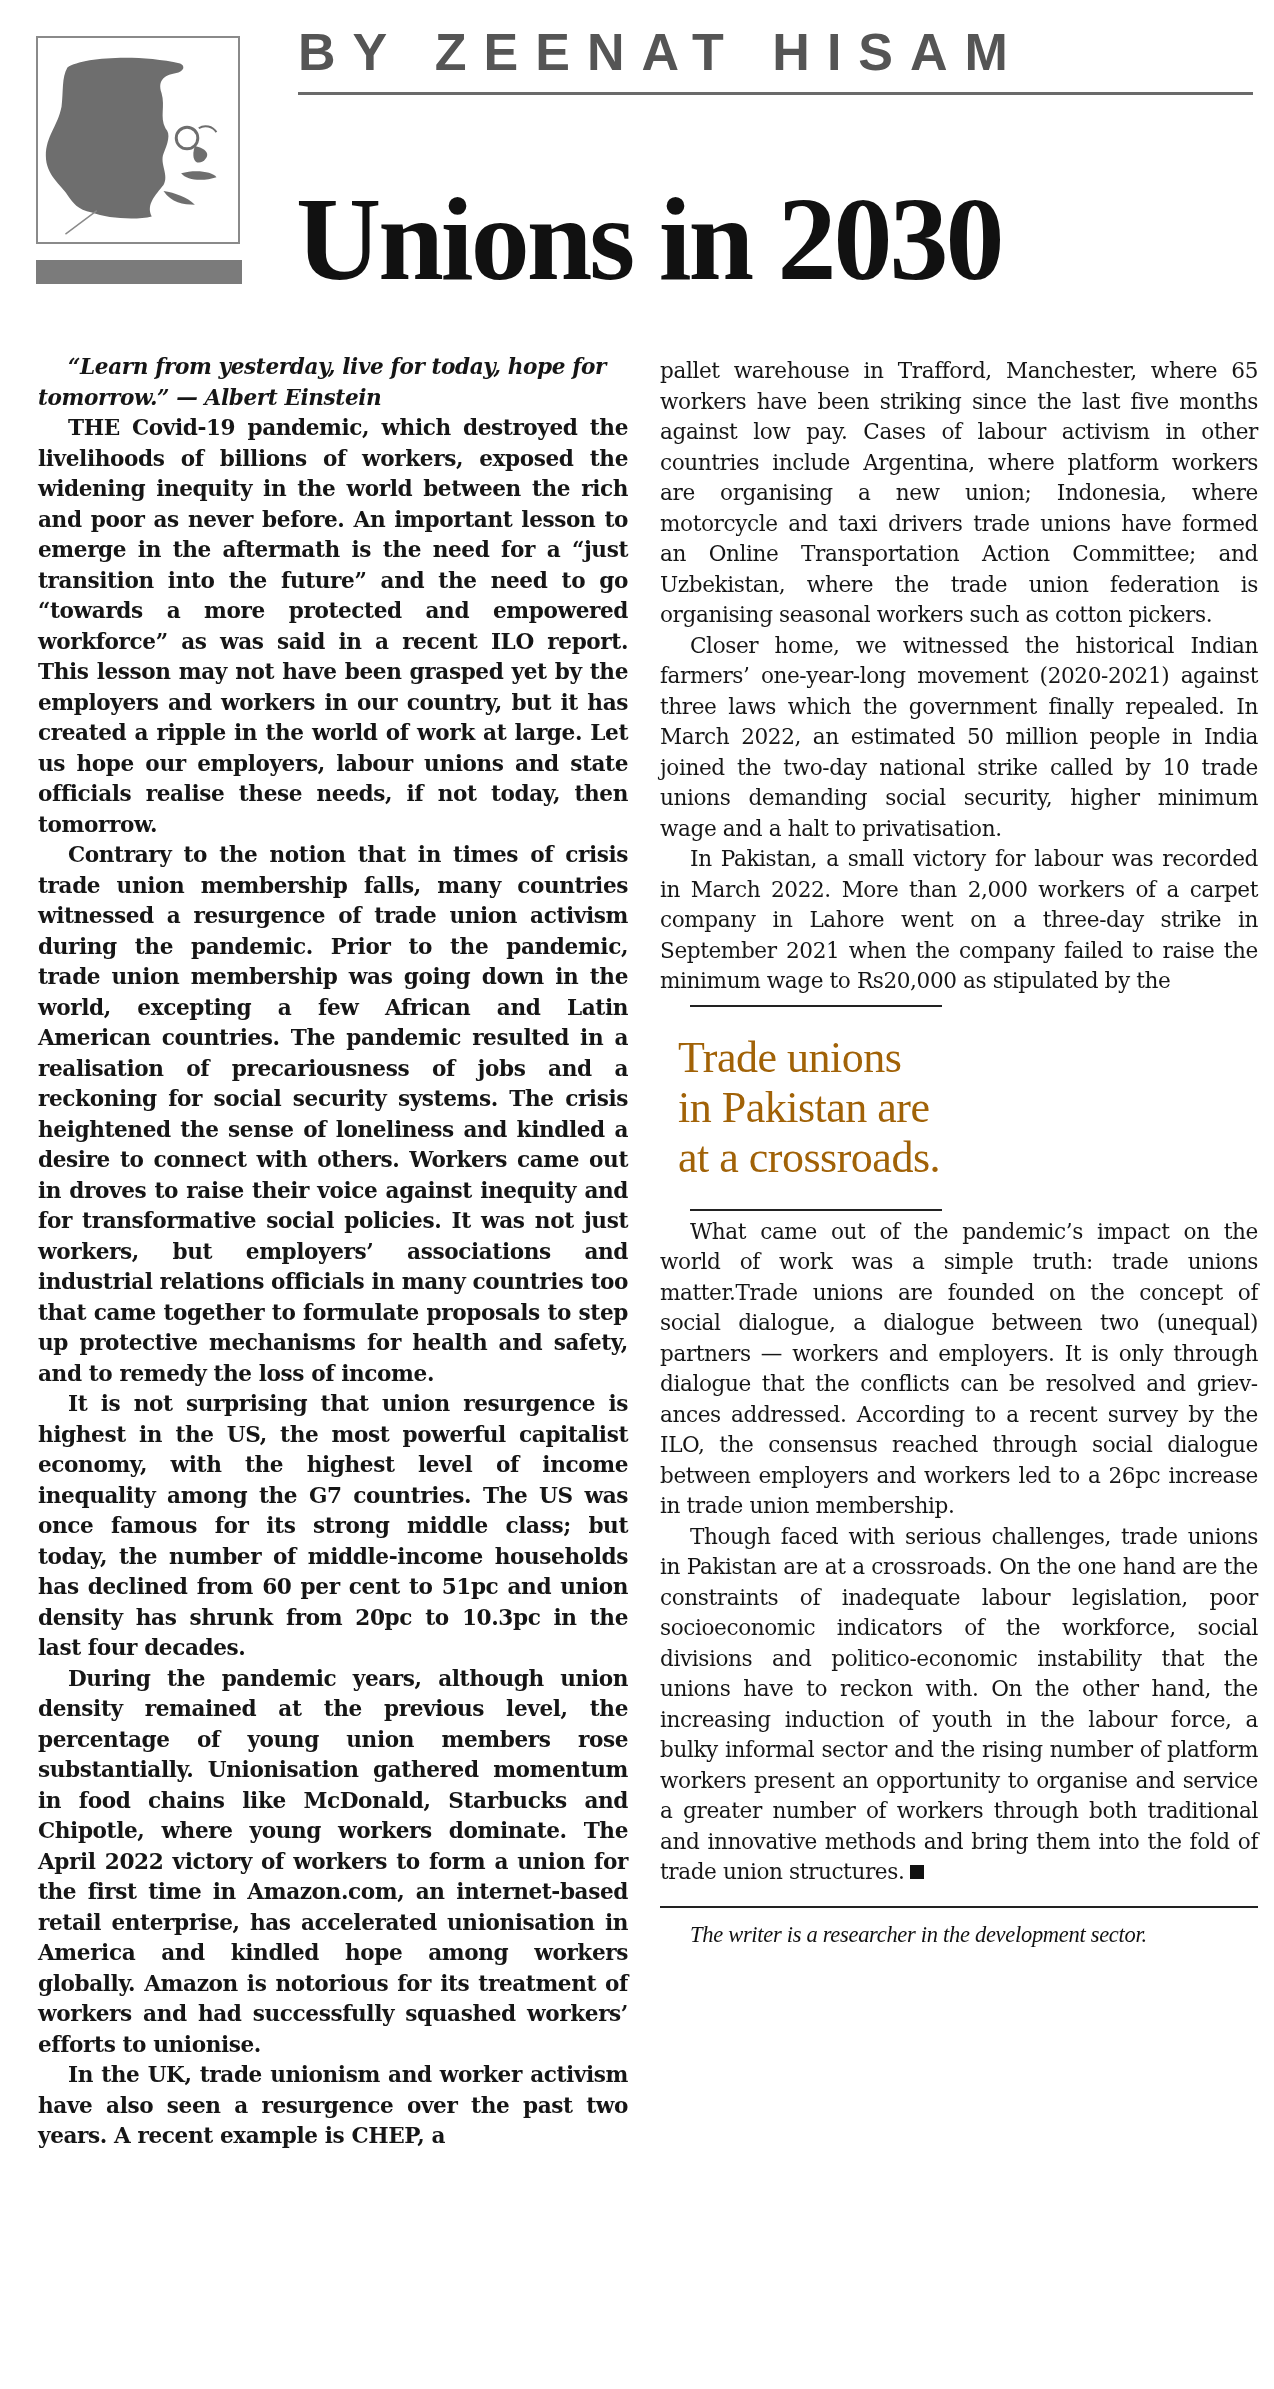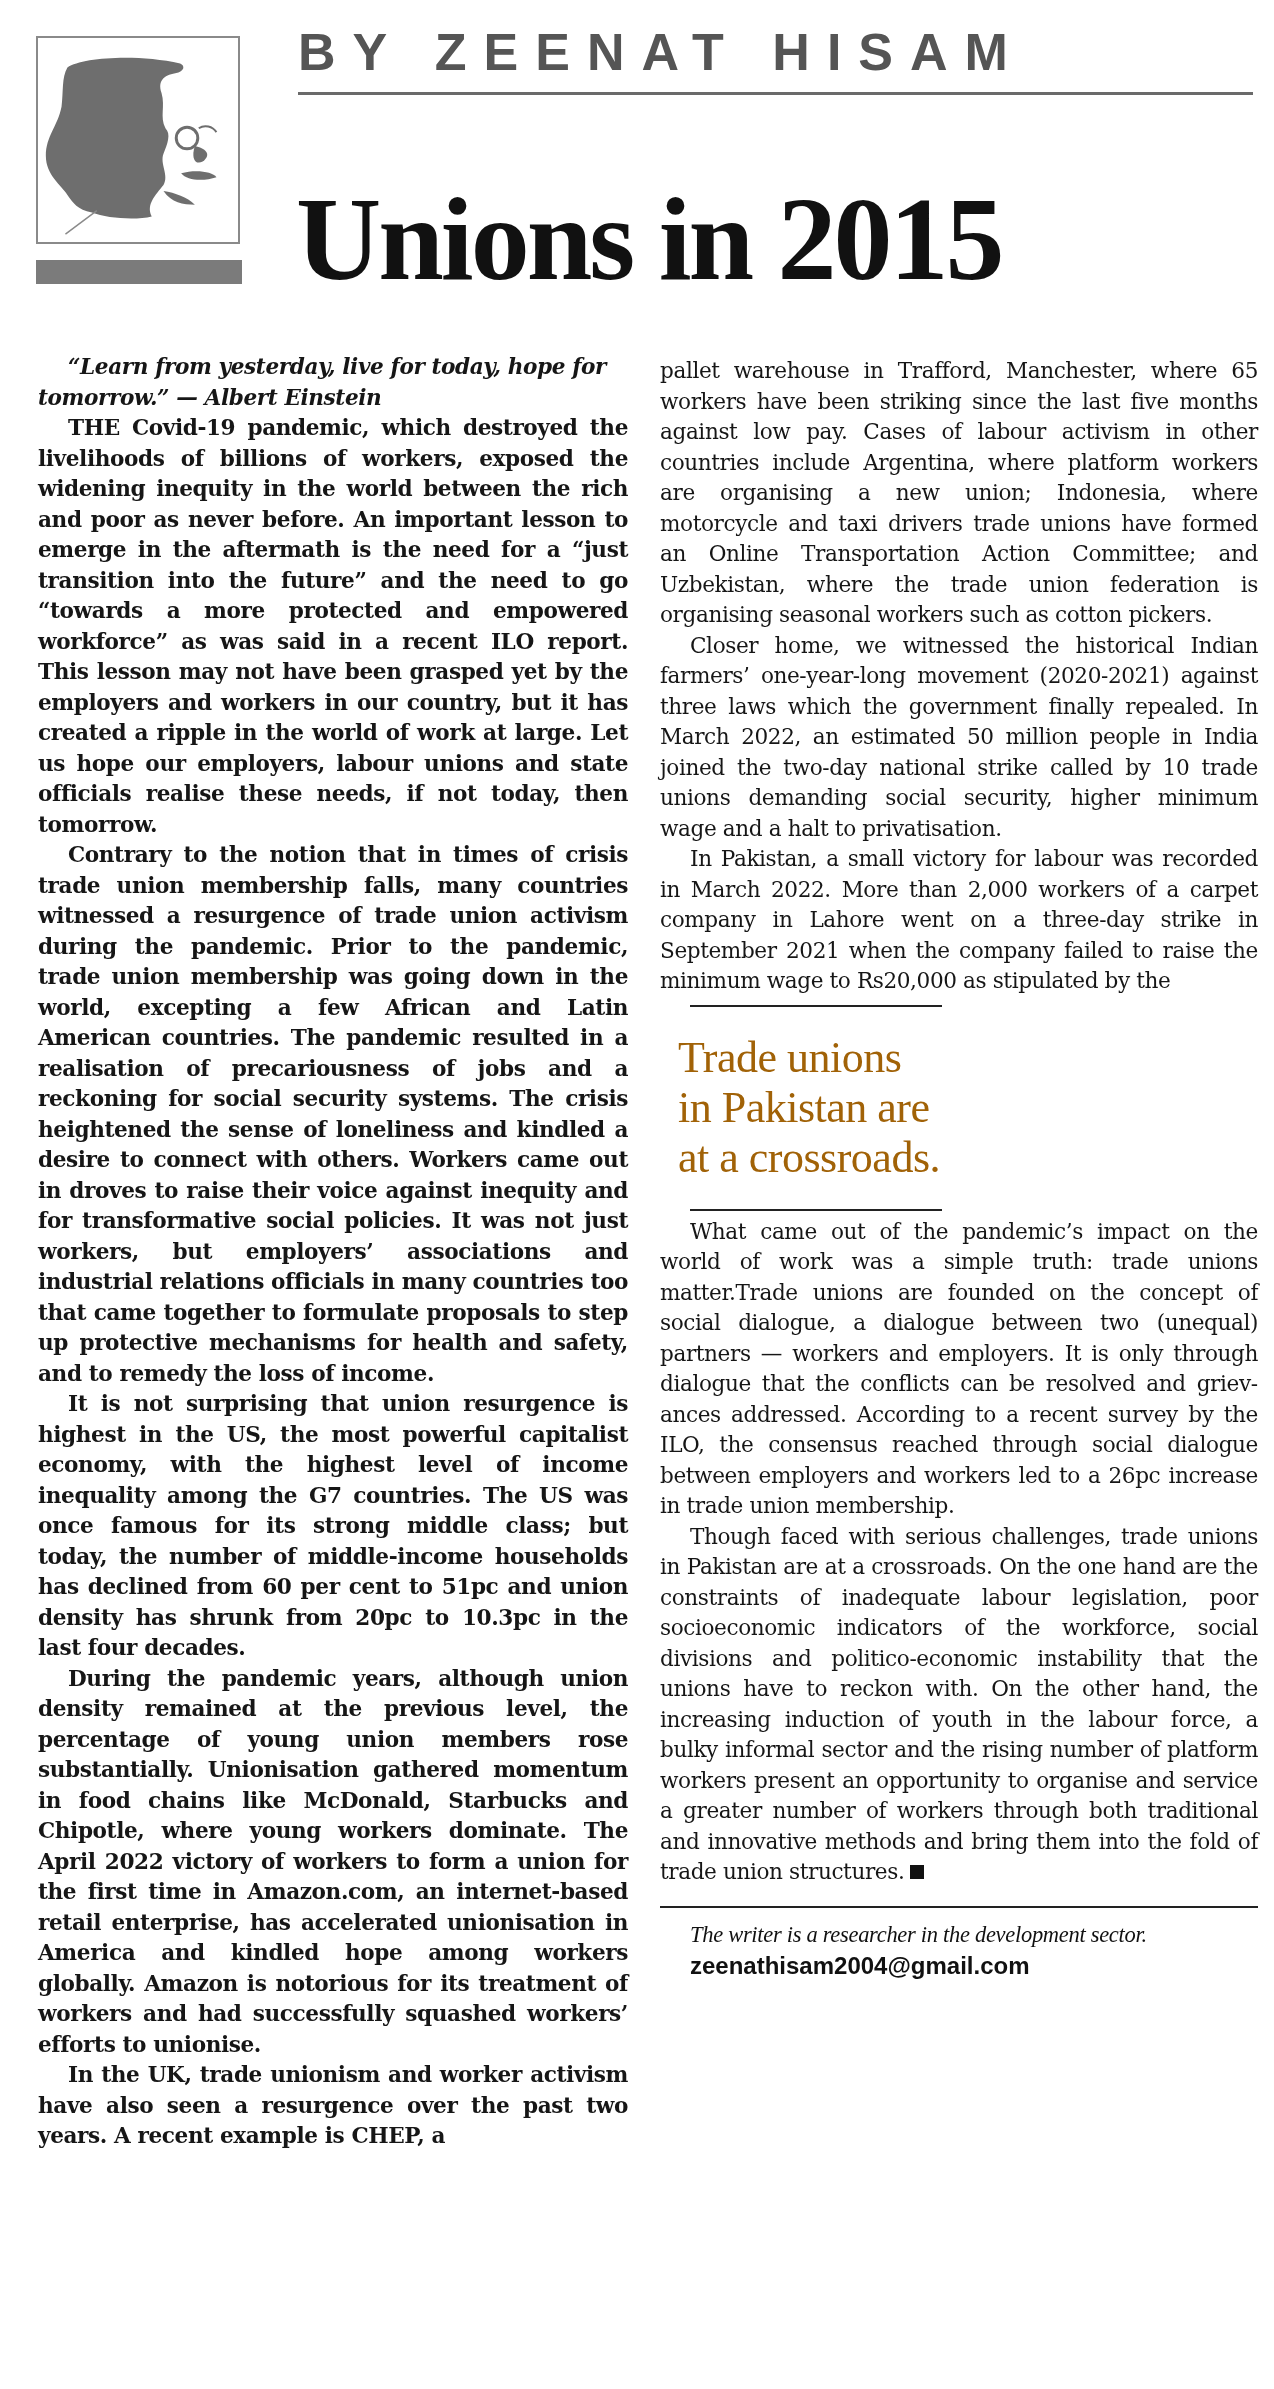--- a/index.html
+++ b/index.html
@@ -77,21 +77,21 @@
     <path d="M146 138 C160 134, 178 136, 182 142 C170 146, 152 146, 146 138 Z" fill="#6e6e6e"></path>
     <path d="M128 156 C140 158, 152 162, 160 170 C148 170, 136 168, 128 156 Z" fill="#6e6e6e"></path>
     <path d="M164 92 C170 88, 178 90, 182 96" fill="none" stroke="#6e6e6e" stroke-width="2"></path>
     <path d="M28 200 L60 176" stroke="#8a8a8a" stroke-width="1.5"></path>
   </svg>
 </div>
 <div class="portrait-bar"></div>
 
 <div class="byline">BY ZEENAT HISAM</div>
 <div class="byline-rule"></div>
-<h1 class="headline" style="margin:0;">Unions in 2015</h1>
+<h1 class="headline" style="margin:0;">Unions in 2030</h1>
 
 <div class="col col-left">
   <p class="epigraph">“Learn from yesterday, live for today, hope for tomorrow.” — Albert Einstein</p>
   <p>THE Covid-19 pandemic, which destroyed the livelihoods of billions of workers, exposed the widening inequity in the world between the rich and poor as never before. An impor­tant lesson to emerge in the aftermath is the need for a “just transition into the future” and the need to go “towards a more protected and empowered workforce” as was said in a recent ILO report. This lesson may not have been grasped yet by the employers and work­ers in our country, but it has created a ripple in the world of work at large. Let us hope our employers, labour unions and state officials realise these needs, if not today, then tomorrow.</p>
   <p>Contrary to the notion that in times of cri­sis trade union membership falls, many coun­tries witnessed a resurgence of trade union activism during the pandemic. Prior to the pandemic, trade union membership was going down in the world, excepting a few African and Latin American countries. The pandemic resulted in a realisation of precari­ousness of jobs and a reckoning for social security systems. The crisis heightened the sense of loneliness and kindled a desire to connect with others. Workers came out in droves to raise their voice against inequity and for transformative social policies. It was not just workers, but employers’ associations and industrial relations officials in many countries too that came together to formulate proposals to step up protective mechanisms for health and safety, and to remedy the loss of income.</p>
   <p>It is not surprising that union resurgence is highest in the US, the most powerful capital­ist economy, with the highest level of income inequality among the G7 countries. The US was once famous for its strong middle class; but today, the number of middle-income households has declined from 60 per cent to 51pc and union density has shrunk from 20pc to 10.3pc in the last four decades.</p>
   <p>During the pandemic years, although union density remained at the previous level, the percentage of young union members rose substantially. Unionisation gathered momen­tum in food chains like McDonald, Starbucks and Chipotle, where young workers domi­nate. The April 2022 victory of workers to form a union for the first time in Amazon.com, an internet-based retail enterprise, has accelerated unionisation in America and kin­dled hope among workers globally. Amazon is notorious for its treatment of workers and had successfully squashed workers’ efforts to unionise.</p>
   <p>In the UK, trade unionism and worker activism have also seen a resurgence over the past two years. A recent example is CHEP, a</p>
 </div>
 
@@ -102,14 +102,13 @@
 
   <div class="pullquote">
     <span class="pq-text">Trade unions in Pakistan are at a crossroads.</span>
   </div>
 
   <p style="clear:both;">What came out of the pandemic’s impact on the world of work was a simple truth: trade unions matter.Trade unions are founded on the concept of social dialogue, a dialogue between two (unequal) partners — workers and employers. It is only through dialogue that the conflicts can be resolved and griev­ances addressed. According to a recent sur­vey by the ILO, the consensus reached through social dialogue between employers and workers led to a 26pc increase in trade union membership.</p>
   <p><span>Though faced with serious challenges, trade unions in Pakistan are at a crossroads. On the one hand are the constraints of inade­quate labour legislation, poor socioeconomic indicators of the workforce, social divisions and politico-economic instability that the unions have to reckon with. On the other hand, the increasing induction of youth in the labour force, a bulky informal sector and the rising number of platform workers present an opportunity to organise and service a greater number of workers through both traditional and innovative methods and bring them into the fold of trade union structures.</span><span class="endmark"></span></p>
 
   <div class="bio-rule"></div>
   <p class="bio">The writer is a researcher in the development sector.</p>
-  <p class="email">zeenathisam2004@gmail.com</p>
 </div>
 
 </body></html>

